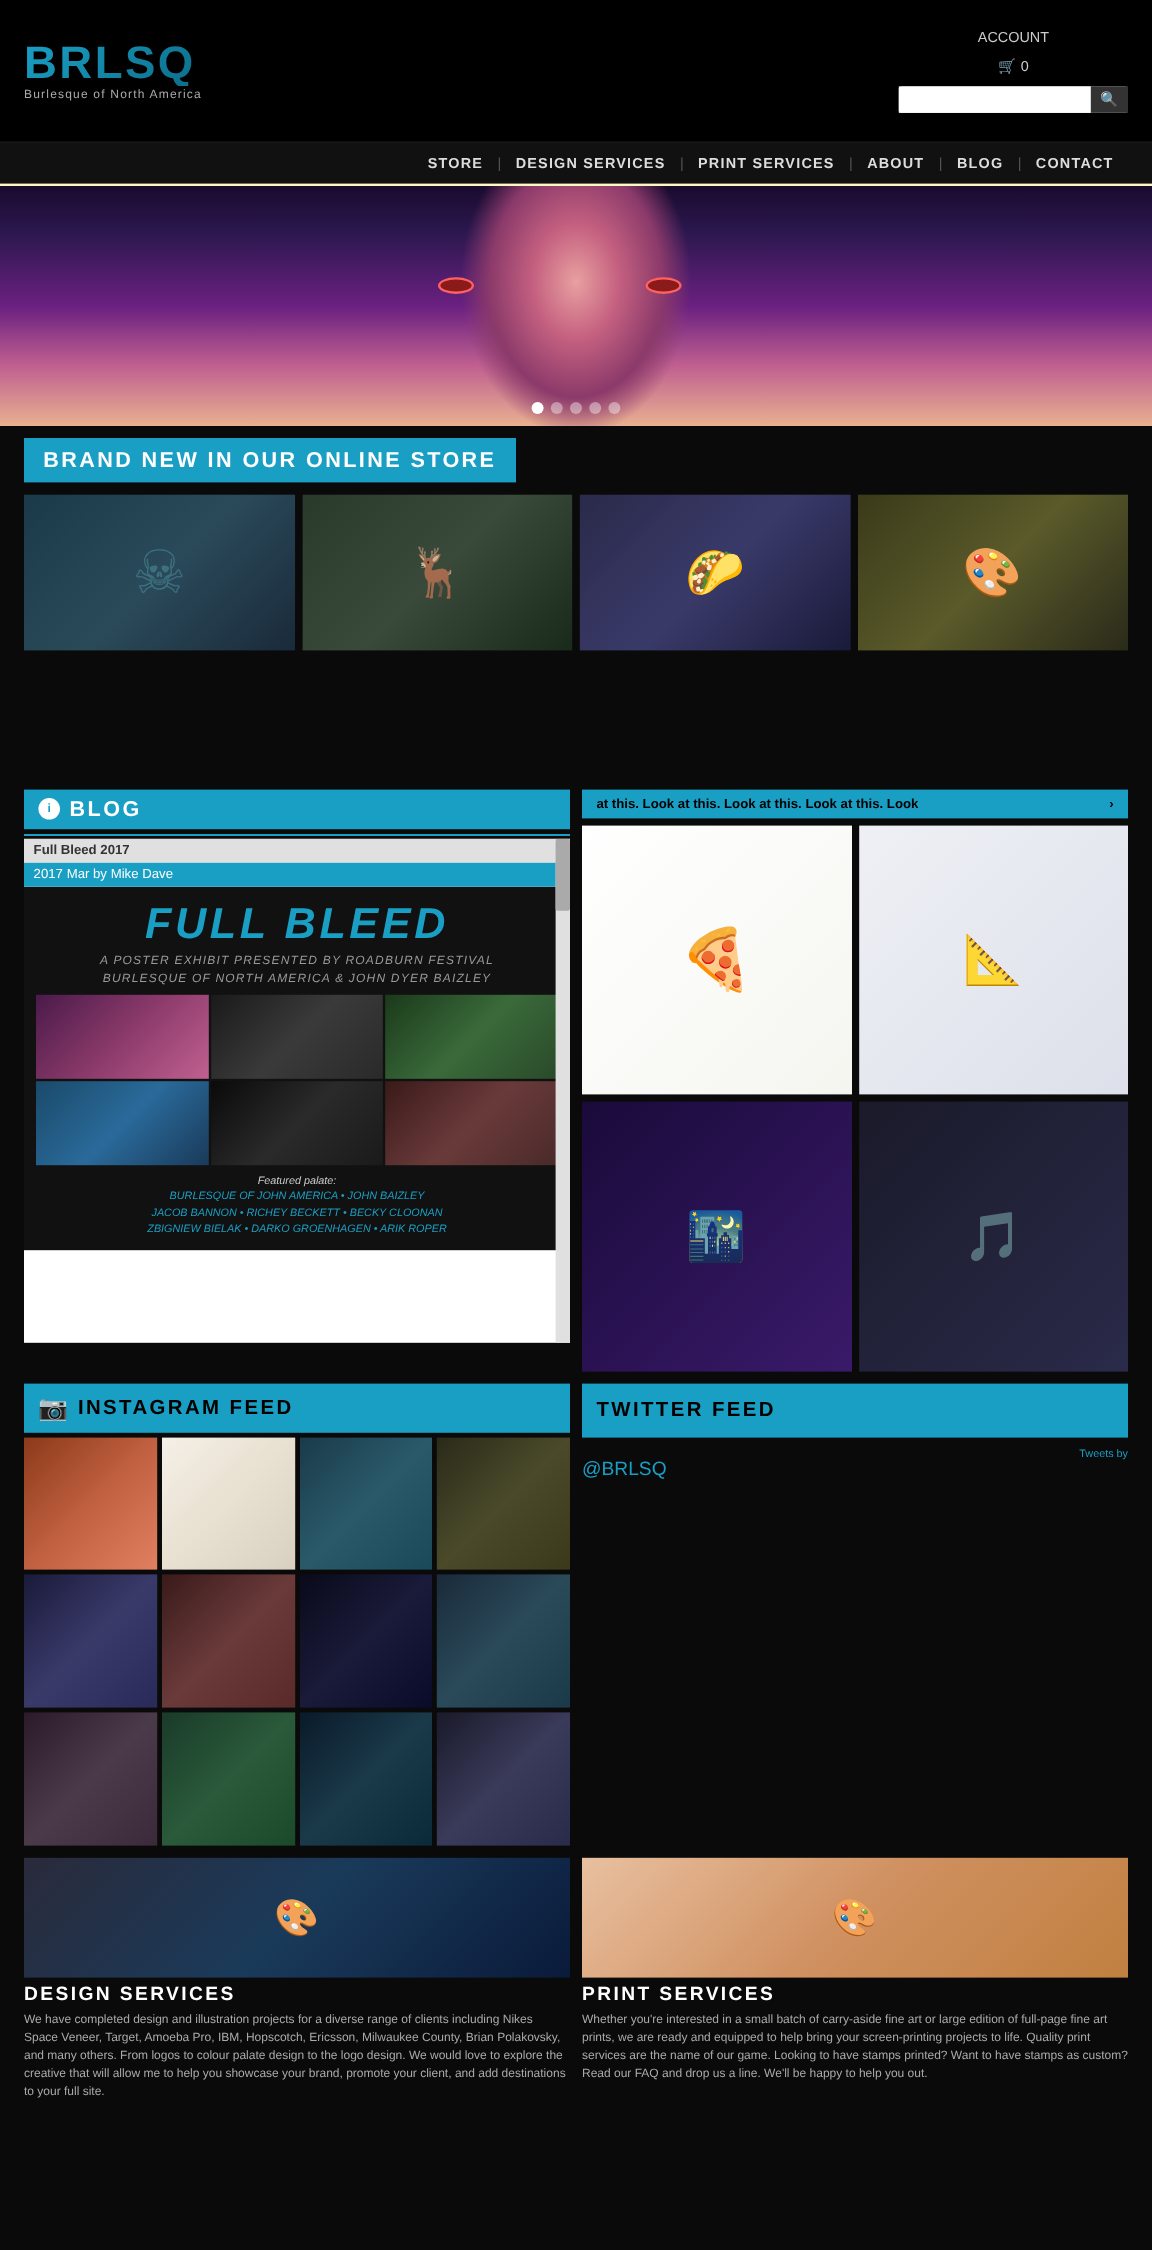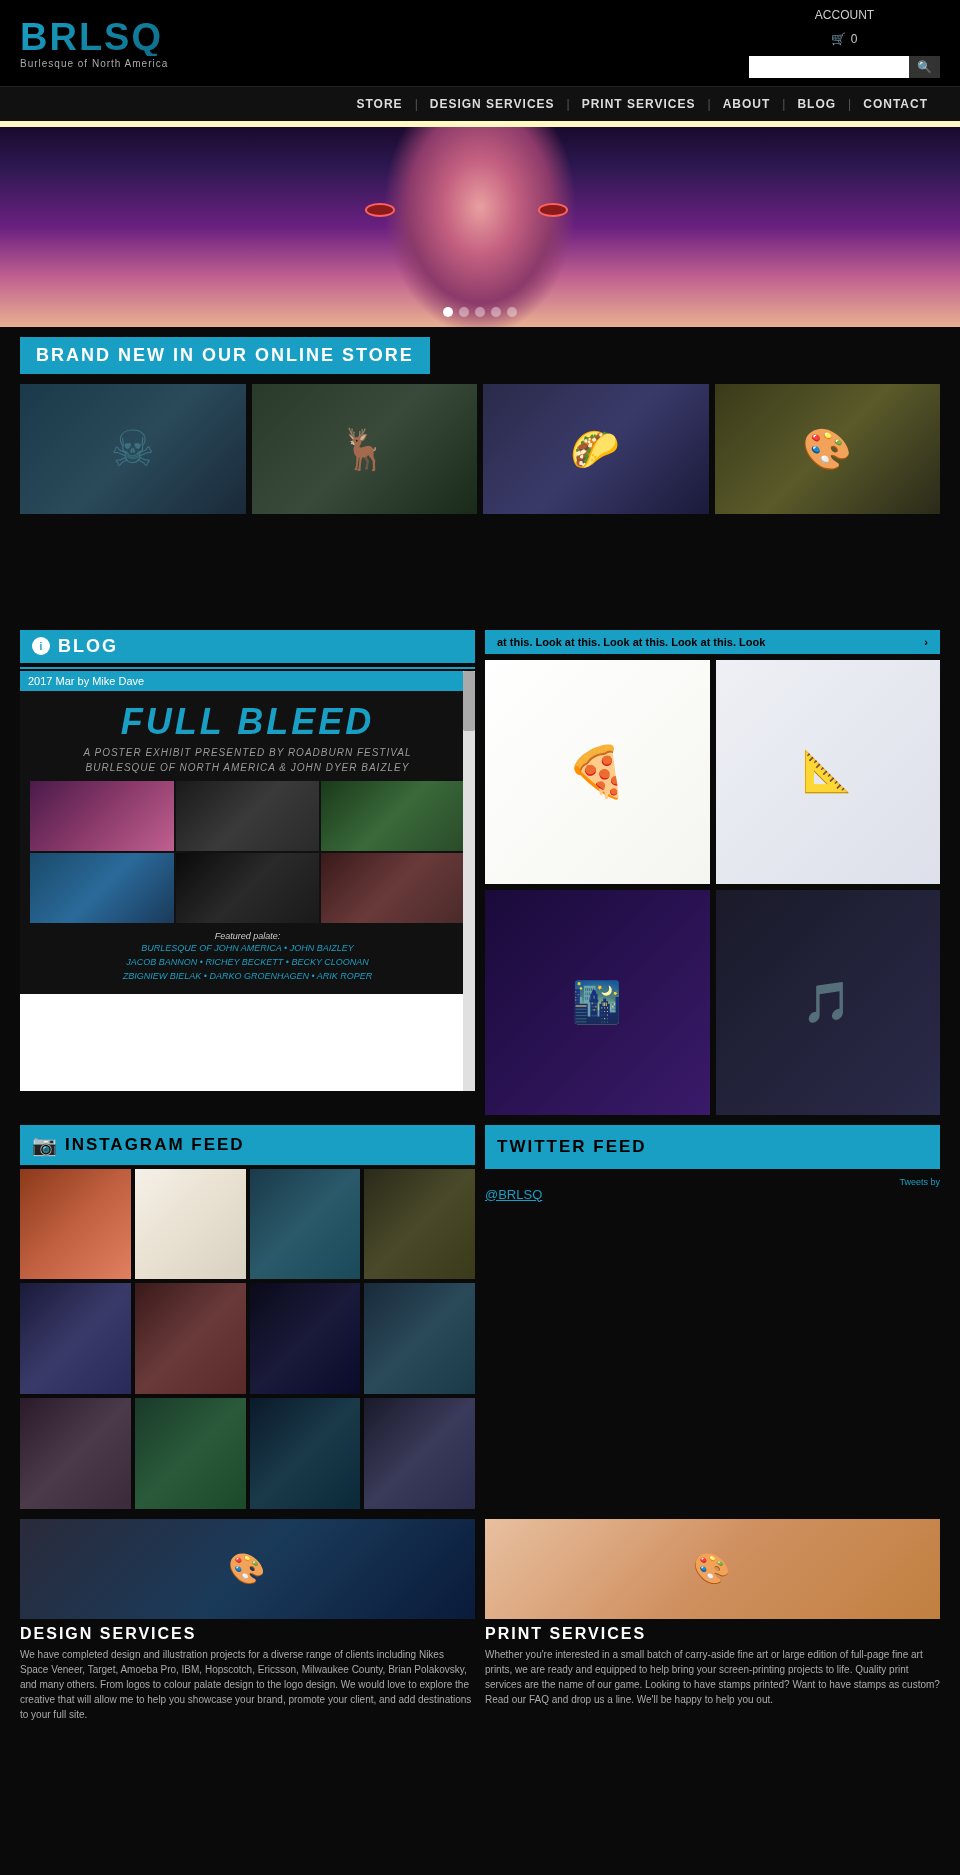--- a/index.html
+++ b/index.html
@@ -10,21 +10,21 @@
       width: 960px;
       overflow-x: hidden;
     }
 
     
     #header {
       background: #000;
       display: flex;
       align-items: center;
       justify-content: space-between;
-      padding: 8px 20px;
+      padding: 24px 20px;
       border-bottom: 1px solid #222;
     }
     #logo-area {
       display: flex;
       flex-direction: column;
       align-items: flex-start;
     }
     #logo-text {
       font-size: 38px;
       font-weight: 900;
@@ -90,21 +90,21 @@
     }
 
     
     #nav {
       background: #111;
       padding: 10px 20px;
       display: flex;
       align-items: flex-end;
       justify-content: flex-end;
       gap: 0;
-      border-bottom: 6px solid #fef9c3;
+      border-bottom: 2px solid #fef9c3;
     }
     .nav-item {
       color: #ddd;
       font-size: 12px;
       letter-spacing: 1px;
       text-transform: uppercase;
       padding: 0 12px;
       cursor: pointer;
       font-weight: bold;
     }
@@ -531,22 +531,21 @@
       aspect-ratio: 1;
       cursor: pointer;
     }
     .twitter-content {
       padding: 8px 0;
       font-size: 11px;
       color: #aaa;
     }
     .tweet-handle {
       color: #1a9fc4;
-      font-size: 13px;
-      text-decoration: underline;
+      font-size: 16px;
     }
     .tweet-by-label {
       font-size: 9px;
       color: #1a9fc4;
       text-align: right;
     }
   </style>
 </head>
 <body>
 
@@ -626,20 +625,23 @@
     <div id="blog-header-wrap">
       <div id="blog-icon">i</div>
       <span id="blog-title-text">BLOG</span>
     </div>
     <div style="height:8px; background: repeating-linear-gradient(
       to bottom,
       transparent 0px, transparent 4px,
       #1a9fc4 4px, #1a9fc4 6px
     );"></div>
     <div id="blog-content">
+      <div id="blog-post-header">
+        <span>Full Bleed 2017</span>
+      </div>
       <div id="blog-post-title">
         <span>2017 Mar by Mike Dave</span>
       </div>
       <div id="blog-post-body">
         <div class="full-bleed-poster">
           <div class="full-bleed-title">FULL BLEED</div>
           <div class="full-bleed-subtitle">A POSTER EXHIBIT PRESENTED BY ROADBURN FESTIVAL</div>
           <div class="full-bleed-subtitle">BURLESQUE OF NORTH AMERICA &amp; JOHN DYER BAIZLEY</div>
           <div class="full-bleed-grid">
             <div class="fb-cell fb-cell-1"></div>

